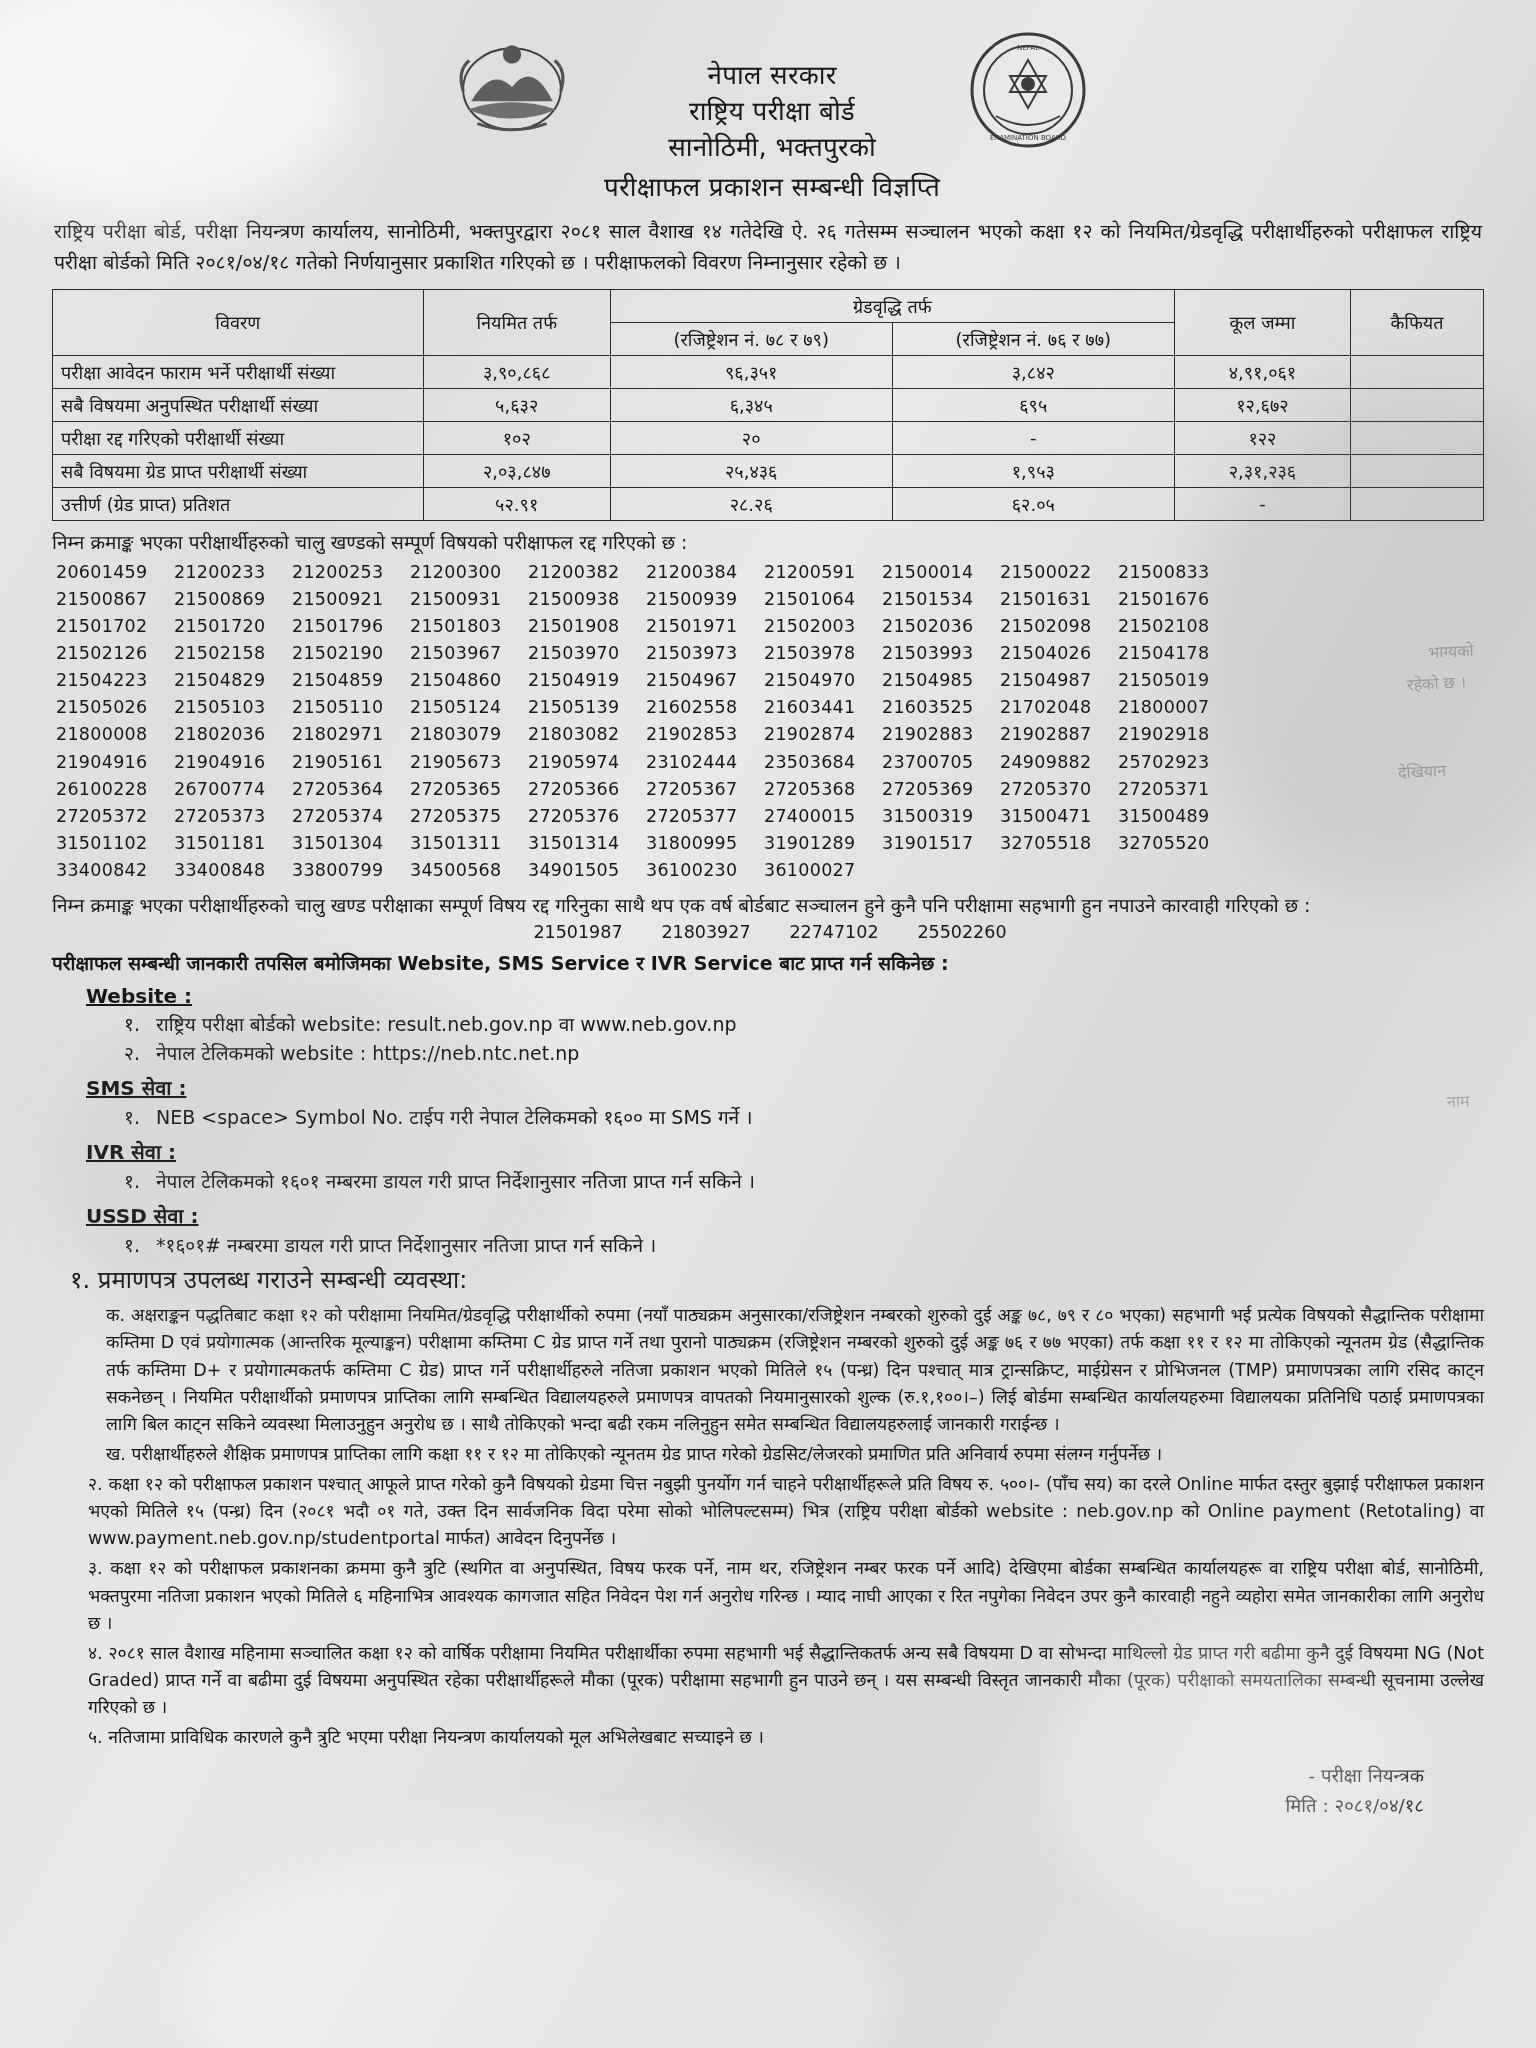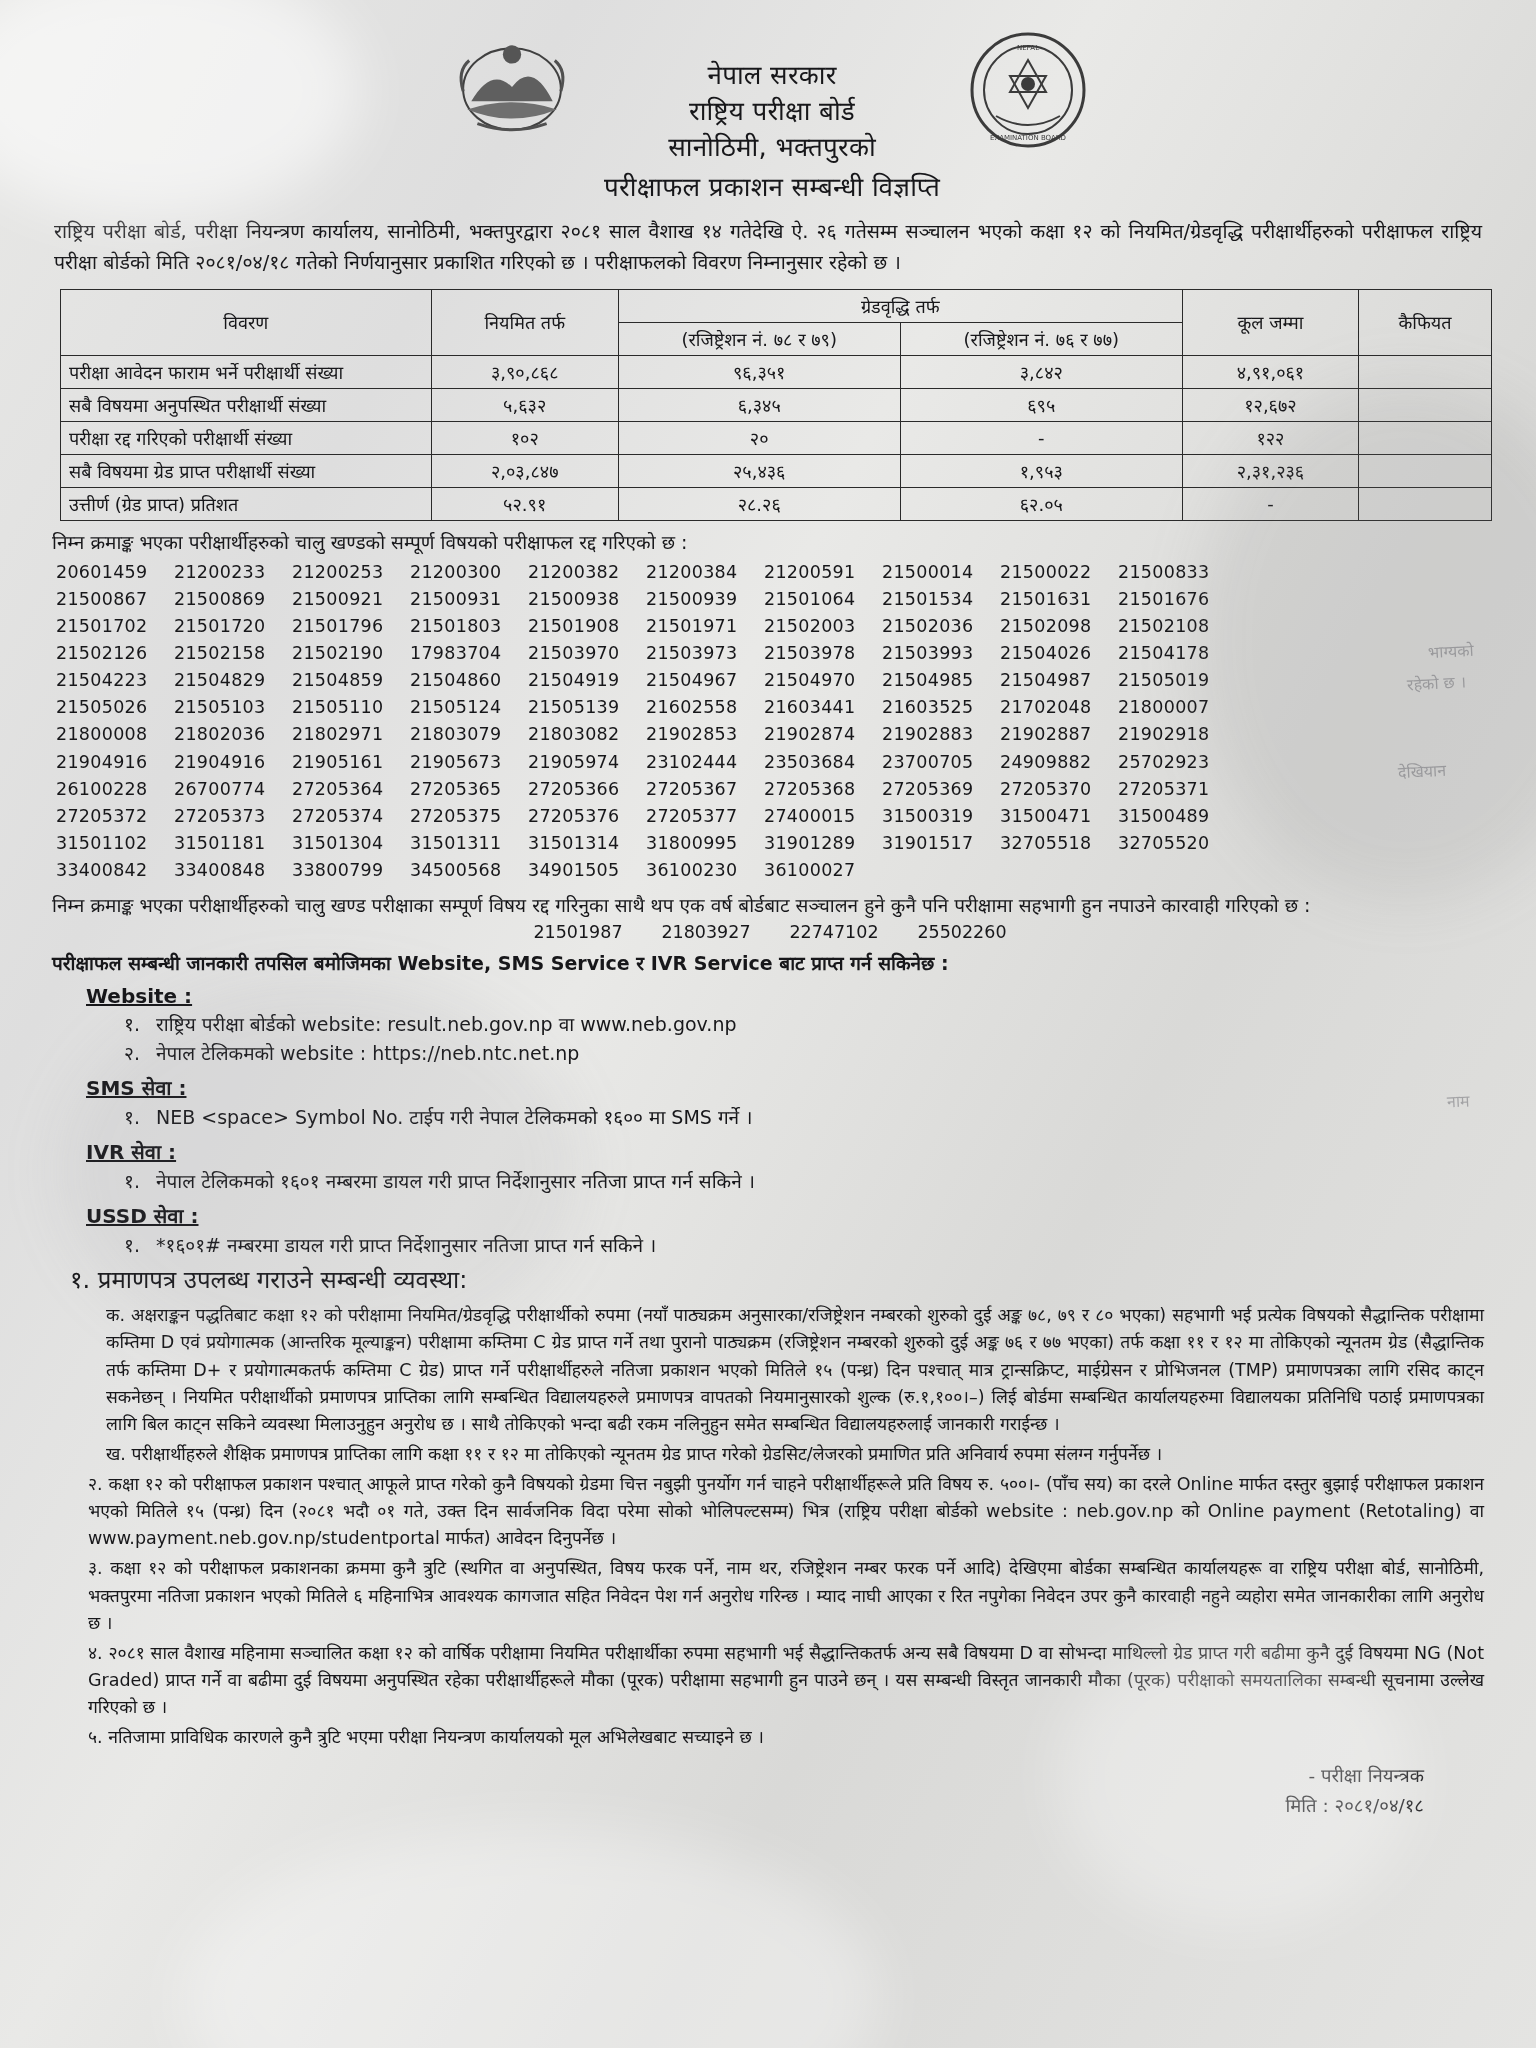--- a/index.html
+++ b/index.html
@@ -27,21 +27,21 @@
 
   .header{display:flex;align-items:flex-start;justify-content:center;gap:28px;position:relative;}
   .emblem{width:128px;height:112px;flex:0 0 auto;opacity:.92;}
   .seal{width:120px;height:120px;flex:0 0 auto;opacity:.92;}
   .head-center{text-align:center;padding-top:28px;flex:0 0 auto;}
   .head-center div{font-size:26px;line-height:1.38;letter-spacing:.2px;}
   .head-title{font-size:27px;margin-top:4px;}
 
   .intro{font-size:19.5px;line-height:1.62;text-align:justify;margin:10px 2px 10px 2px;}
 
-  table.summary{border-collapse:collapse;width:100%;margin:4px 0 6px 8px;font-size:18px;padding-left:37px;}
+  table.summary{border-collapse:collapse;width:100%;margin:4px 0 6px 0;font-size:18px;padding-left:37px;}
   table.summary td,table.summary th{border:1.6px solid #2a2a2a;padding:4px 6px;text-align:center;font-weight:normal;}
   table.summary td.l{text-align:left;padding-left:8px;}
   .c1{width:330px;} .c2{width:160px;} .c3{width:248px;} .c4{width:248px;} .c5{width:150px;} .c6{width:110px;}
 
   .note{font-size:19px;margin:8px 0 4px 0;}
   .symgrid{font-size:17.5px;line-height:1.55;letter-spacing:.3px;margin:2px 0 6px 4px;}
   .symgrid .row{display:flex;}
   .symgrid .row span{width:118px;display:inline-block;}
 
   .smallgrid{font-size:17.5px;margin:2px 0 6px 4px;text-align:center;}
@@ -198,21 +198,21 @@
         <span>21501971</span>
         <span>21502003</span>
         <span>21502036</span>
         <span>21502098</span>
         <span>21502108</span>
       </div>
       <div class="row">
         <span>21502126</span>
         <span>21502158</span>
         <span>21502190</span>
-        <span>17983704</span>
+        <span>21503967</span>
         <span>21503970</span>
         <span>21503973</span>
         <span>21503978</span>
         <span>21503993</span>
         <span>21504026</span>
         <span>21504178</span>
       </div>
       <div class="row">
         <span>21504223</span>
         <span>21504829</span>

